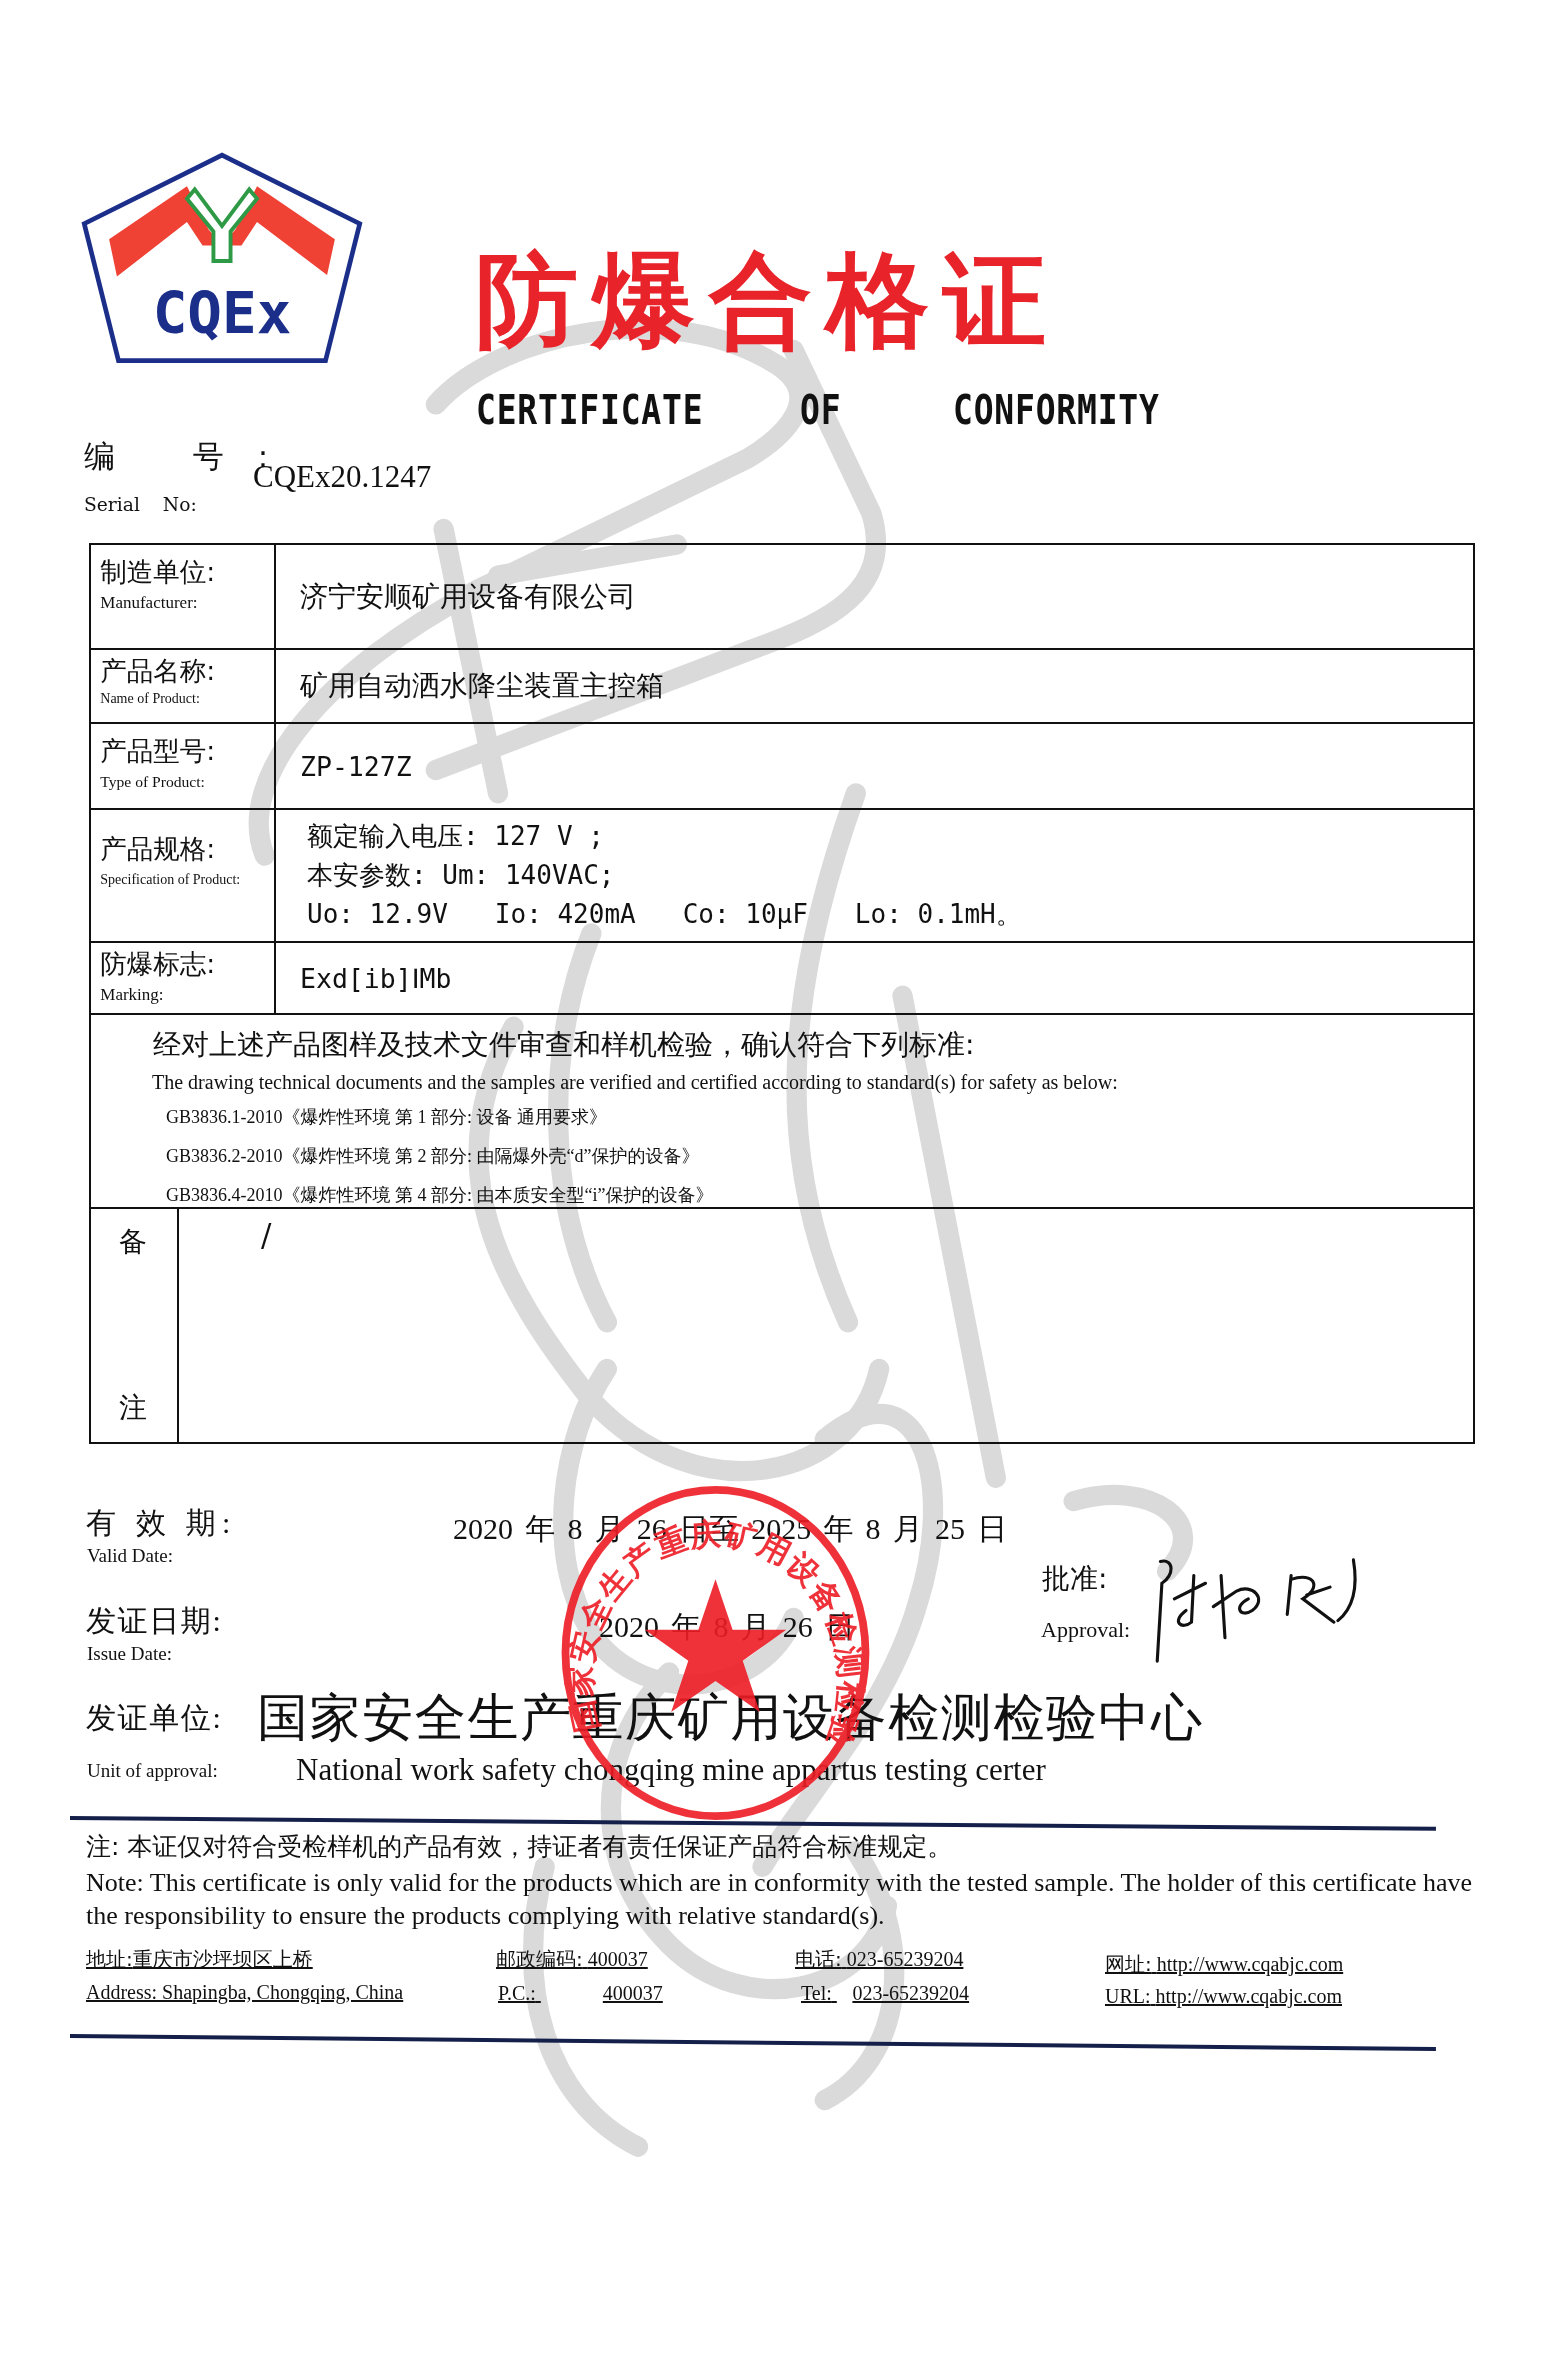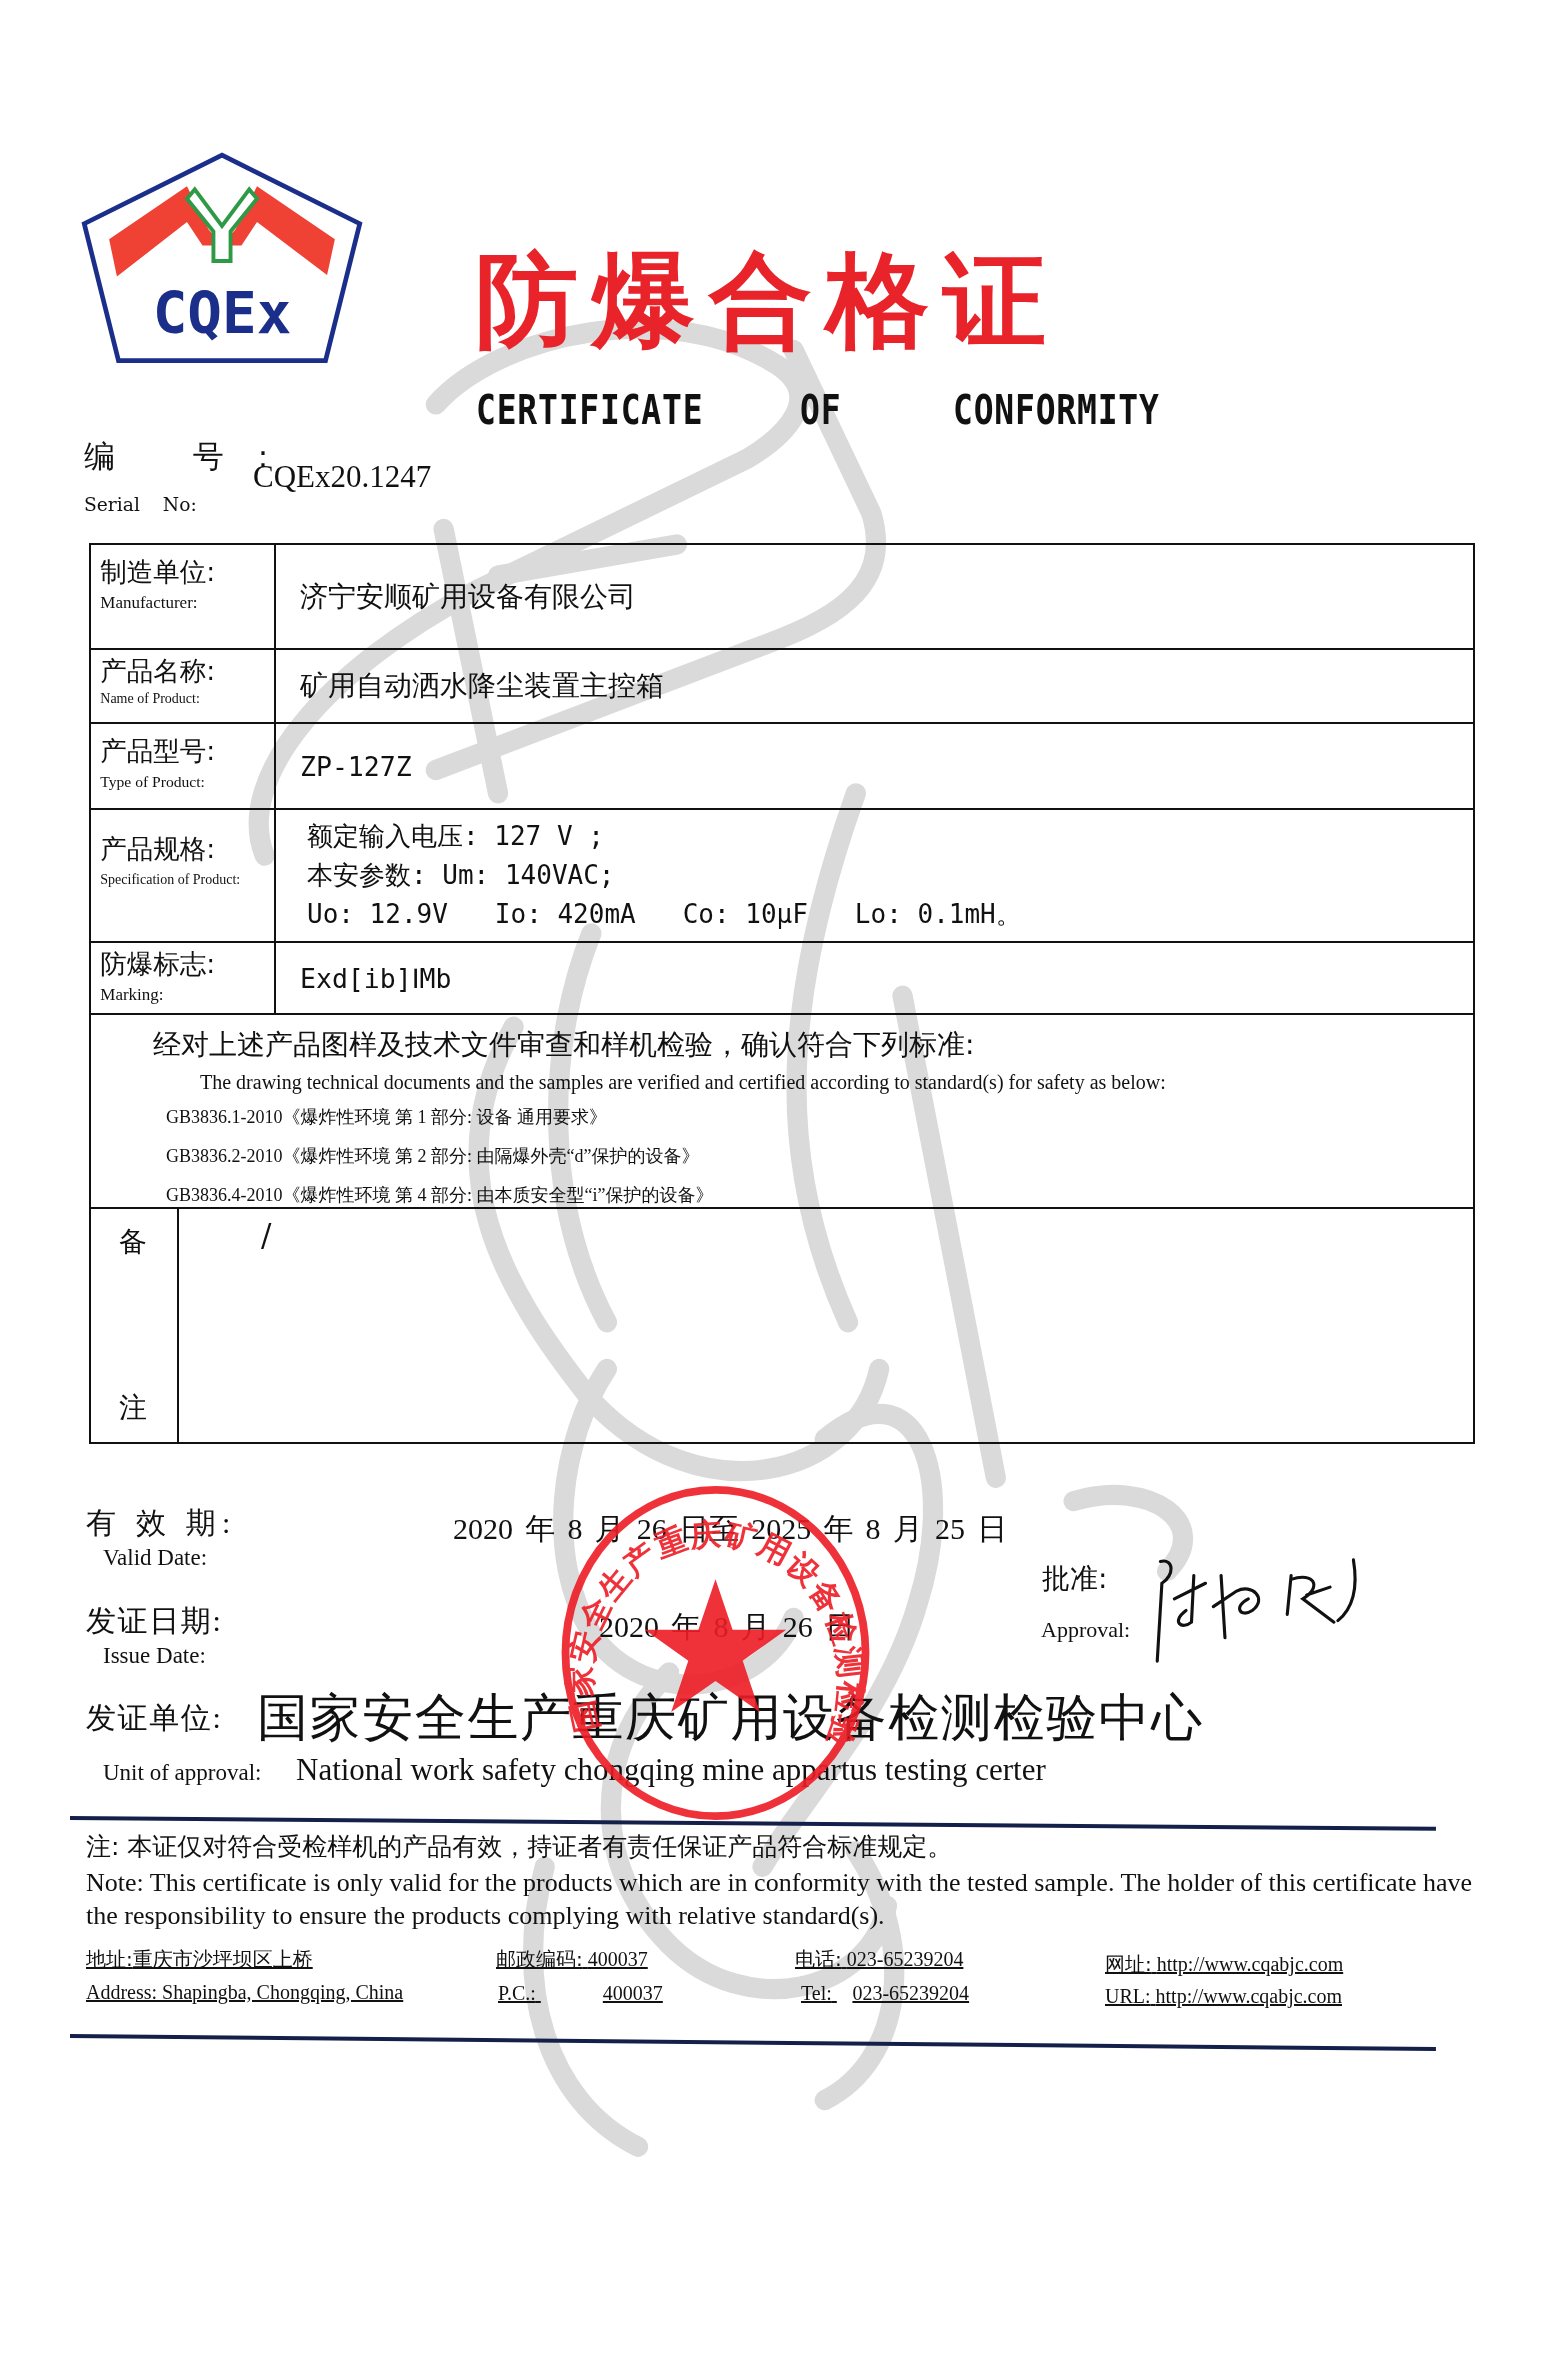--- a/index.html
+++ b/index.html
@@ -35,21 +35,21 @@
   .std-en { font-family: "Liberation Serif", serif; font-size: 20px; padding-left: 62px; line-height: 31px; }
   .std-item { font-family: "Liberation Serif", serif; font-size: 18px; padding-left: 75px; line-height: 39px; }
   .remark { display: flex; height: 233px; border-bottom: 2.3px solid #111; }
   .remark-lab { width: 86px; border-right: 2.3px solid #111; position: relative; font-family: "DejaVu Sans", sans-serif; font-size: 28px; }
   .remark-lab .t1 { position: absolute; left: 28px; top: 14px; }
   .remark-lab .t2 { position: absolute; left: 28px; top: 180px; }
   .remark-val { flex: 1; font-size: 31px; padding: 7.8px 0 0 82px; }
 
   
   .lbl-cn { font-family: Liberation Serif, serif; font-size: 30px; letter-spacing: 6.2px; }
-  .lbl-en { font-family: "Liberation Serif", serif; font-size: 23px; margin-left: 16px; }
+  .lbl-en { font-family: "Liberation Serif", serif; font-size: 19px; }
   .date-text { font-family: "Liberation Serif", serif; font-size: 30px; word-spacing: 4.7px; }
   .issuer-cn { left: 257px; top: 1684px; font-family: "DejaVu Sans", sans-serif; font-size: 51px; letter-spacing: 1.6px; }
   .issuer-en { left: 296px; top: 1752px; font-family: "Liberation Serif", serif; font-size: 31px; }
   .approval-cn { left: 1042px; top: 1560px; font-family: "DejaVu Sans", sans-serif; font-size: 28px; }
   .approval-en { left: 1041px; top: 1601px; font-family: "Liberation Serif", serif; font-size: 22px; margin-top: 16px; }
 
   .rule { position: absolute; height: 3.9px; background: #14204a; }
   .note-cn { left: 86px; top: 1830px; font-family: "DejaVu Sans", sans-serif; font-size: 25px; }
   .note-en { left: 86px; top: 1866px; width: 1393px; font-family: "Liberation Serif", serif; font-size: 26px; line-height: 33px; }
   .contact { font-family: "Liberation Serif", serif; font-size: 20px; text-decoration: underline; }
@@ -139,21 +139,21 @@
       <div class="lab" style="padding-top:1.6px;">
         <div class="cn">防爆标志:</div>
         <div class="en">Marking:</div>
       </div>
       <div class="val">
           <span class="mono">Exd[ib]ⅠMb</span>
         </div>
     </div>
     <div class="row stdbox" style="display:block;">
       <div class="std-intro">经对上述产品图样及技术文件审查和样机检验，确认符合下列标准:</div>
-      <div class="std-en" style="padding-left:61px;margin-left:48px;">The drawing technical documents and the samples are verified and certified according to standard(s) for safety as below:</div>
+      <div class="std-en" style="padding-left:61px;">The drawing technical documents and the samples are verified and certified according to standard(s) for safety as below:</div>
       <div class="std-item">GB3836.1-2010《爆炸性环境 第 1 部分: 设备 通用要求》</div>
       <div class="std-item">GB3836.2-2010《爆炸性环境 第 2 部分: 由隔爆外壳“d”保护的设备》</div>
       <div class="std-item">GB3836.4-2010《爆炸性环境 第 4 部分: 由本质安全型“i”保护的设备》</div>
     </div>
     <div class="remark">
       <div class="remark-lab">
         <span class="t1">备</span>
         <span class="t2">注</span>
       </div>
       <div class="remark-val">/</div>

